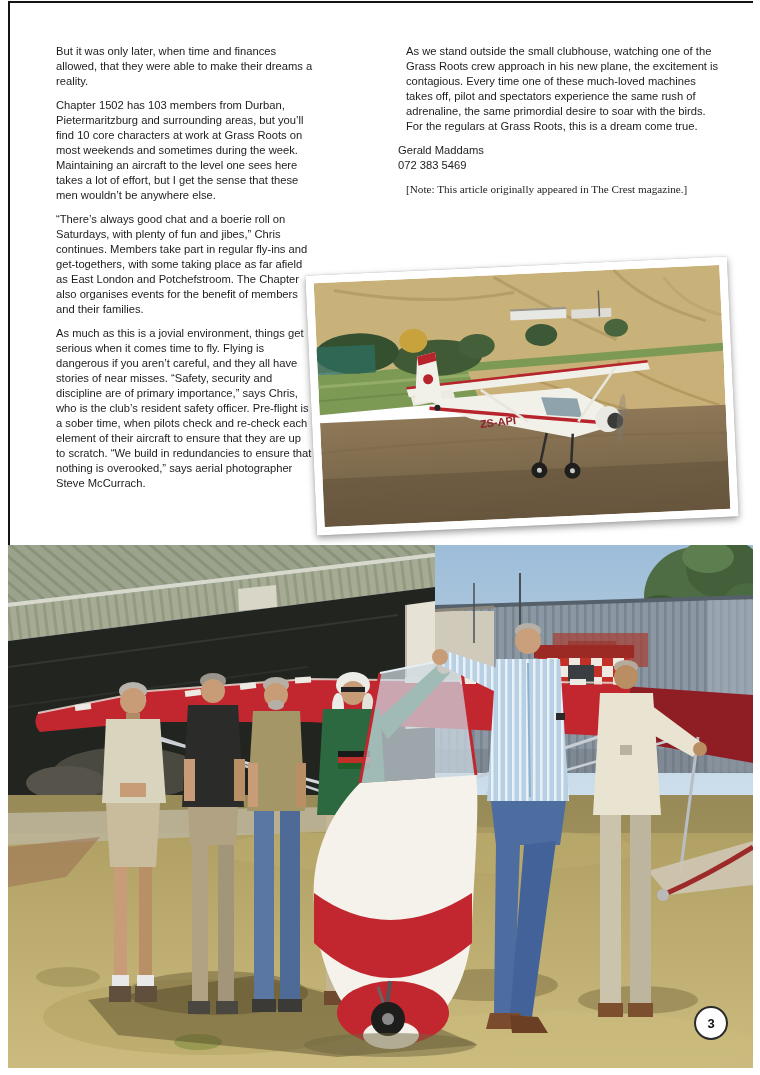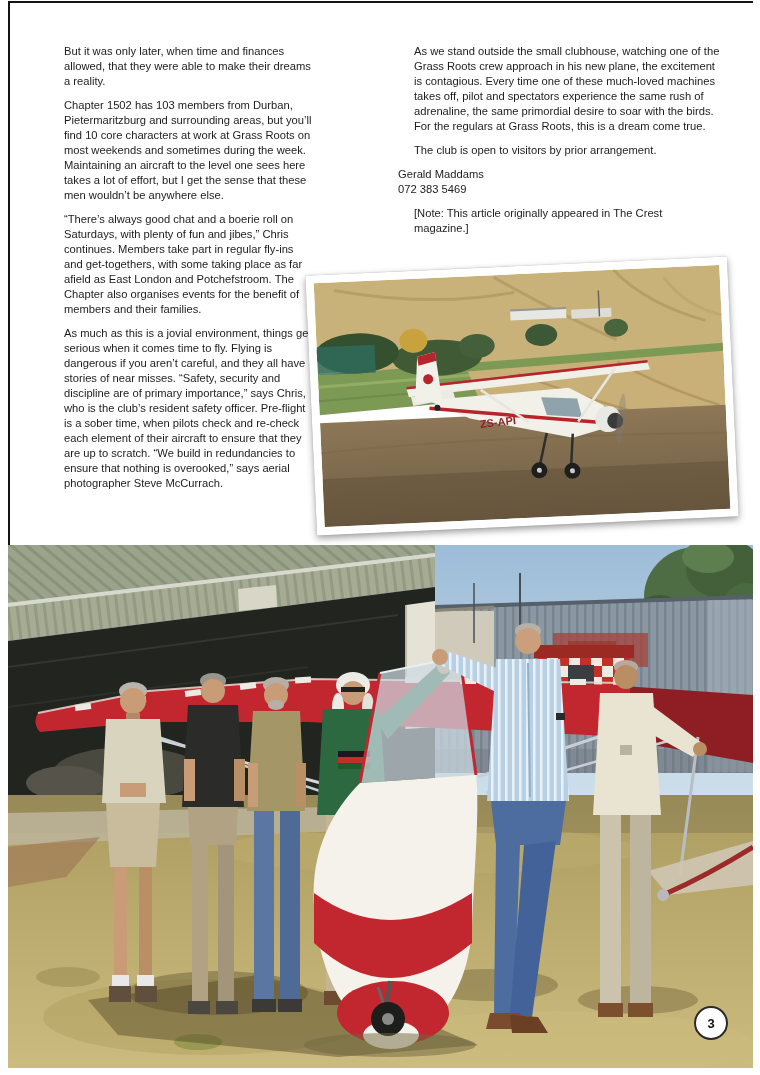--- a/index.html
+++ b/index.html
@@ -4,25 +4,25 @@
 <style>
   html,body{margin:0;padding:0;background:#ffffff;}
   .page{
     position:relative;width:760px;height:1075px;background:#ffffff;overflow:hidden;
     font-family:"Liberation Sans","DejaVu Sans",sans-serif;color:#1c1c1c;
   }
   .rule-top{position:absolute;left:8px;top:1px;width:745px;height:2px;background:#141414;}
   .rule-left{position:absolute;left:8px;top:1px;width:2px;height:546px;background:#141414;}
 
   .col{position:absolute;top:44px;font-size:11.2px;line-height:15px;}
-  .col p{margin:0 0 9px 16px;}
+  .col p{margin:0 0 9px 8px;}
   .col-left{left:48px;width:331px;}
   .col-right{left:398px;width:322px;}
   .photo-spacer{float:right;width:66px;height:274px;margin-top:212px;}
-  .note{margin-top:10px;}
+  .note{margin-top:10px;font-family:Liberation Serif, serif;}
 
   .plane-photo{
     position:absolute;left:311px;top:266px;width:406px;height:244px;
     background:#ffffff;padding:8px;transform:rotate(-2.6deg);
     box-shadow:0 3px 7px rgba(0,0,0,0.38), 0 0 1px rgba(0,0,0,0.3);
   }
   .plane-photo svg{display:block;}
 
   .group-photo{position:absolute;left:8px;top:545px;width:745px;height:523px;}
   .group-photo svg{display:block;}
@@ -44,21 +44,20 @@
     <div class="photo-spacer"></div>
     <p><span>But it was only later, when time and finances allowed, that they were able to make their dreams a reality.</span><br>
        </p>
     <p>Chapter 1502 has 103 members from Durban, Pietermaritzburg and surrounding areas, but you’ll find 10 core characters at work at Grass Roots on most weekends and sometimes during the week. Maintaining an aircraft to the level one sees here takes a lot of effort, but I get the sense that these men wouldn’t be anywhere else.</p>
     <p>“There’s always good chat and a boerie roll on Saturdays, with plenty of fun and jibes,” Chris continues. Members take part in regular fly-ins and get-togethers, with some taking place as far afield as East London and Potchefstroom. The Chapter also organises events for the benefit of members and their families.</p>
     <p>As much as this is a jovial environment, things get serious when it comes time to fly. Flying is dangerous if you aren’t careful, and they all have stories of near misses. “Safety, security and discipline are of primary importance,” says Chris, who is the club’s resident safety officer. Pre-flight is a sober time, when pilots check and re-check each element of their aircraft to ensure that they are up to scratch.   “We build in redundancies to ensure that nothing is overooked,” says aerial photographer Steve McCurrach.</p>
   </div>
 
   <div class="col col-right">
     <p>As we stand outside the small clubhouse, watching one of the Grass Roots crew approach in his new plane, the excitement is contagious. Every time one of these much-loved machines takes off, pilot and spectators experience the same rush of adrenaline, the same primordial desire to soar with the birds. For the regulars at Grass Roots, this is a dream come true.</p>
-    <p>The club is open to visitors by prior arrangement.</p>
     <p class="contact">
       </p>
       <div>Gerald Maddams</div>
       <div>072 383 5469</div>
     <p></p>
     <p class="note">[Note: This article originally appeared in The Crest magazine.]</p>
   </div>
 
   <div class="plane-photo">
     <svg width="406" height="244" viewBox="0 0 406 244">

